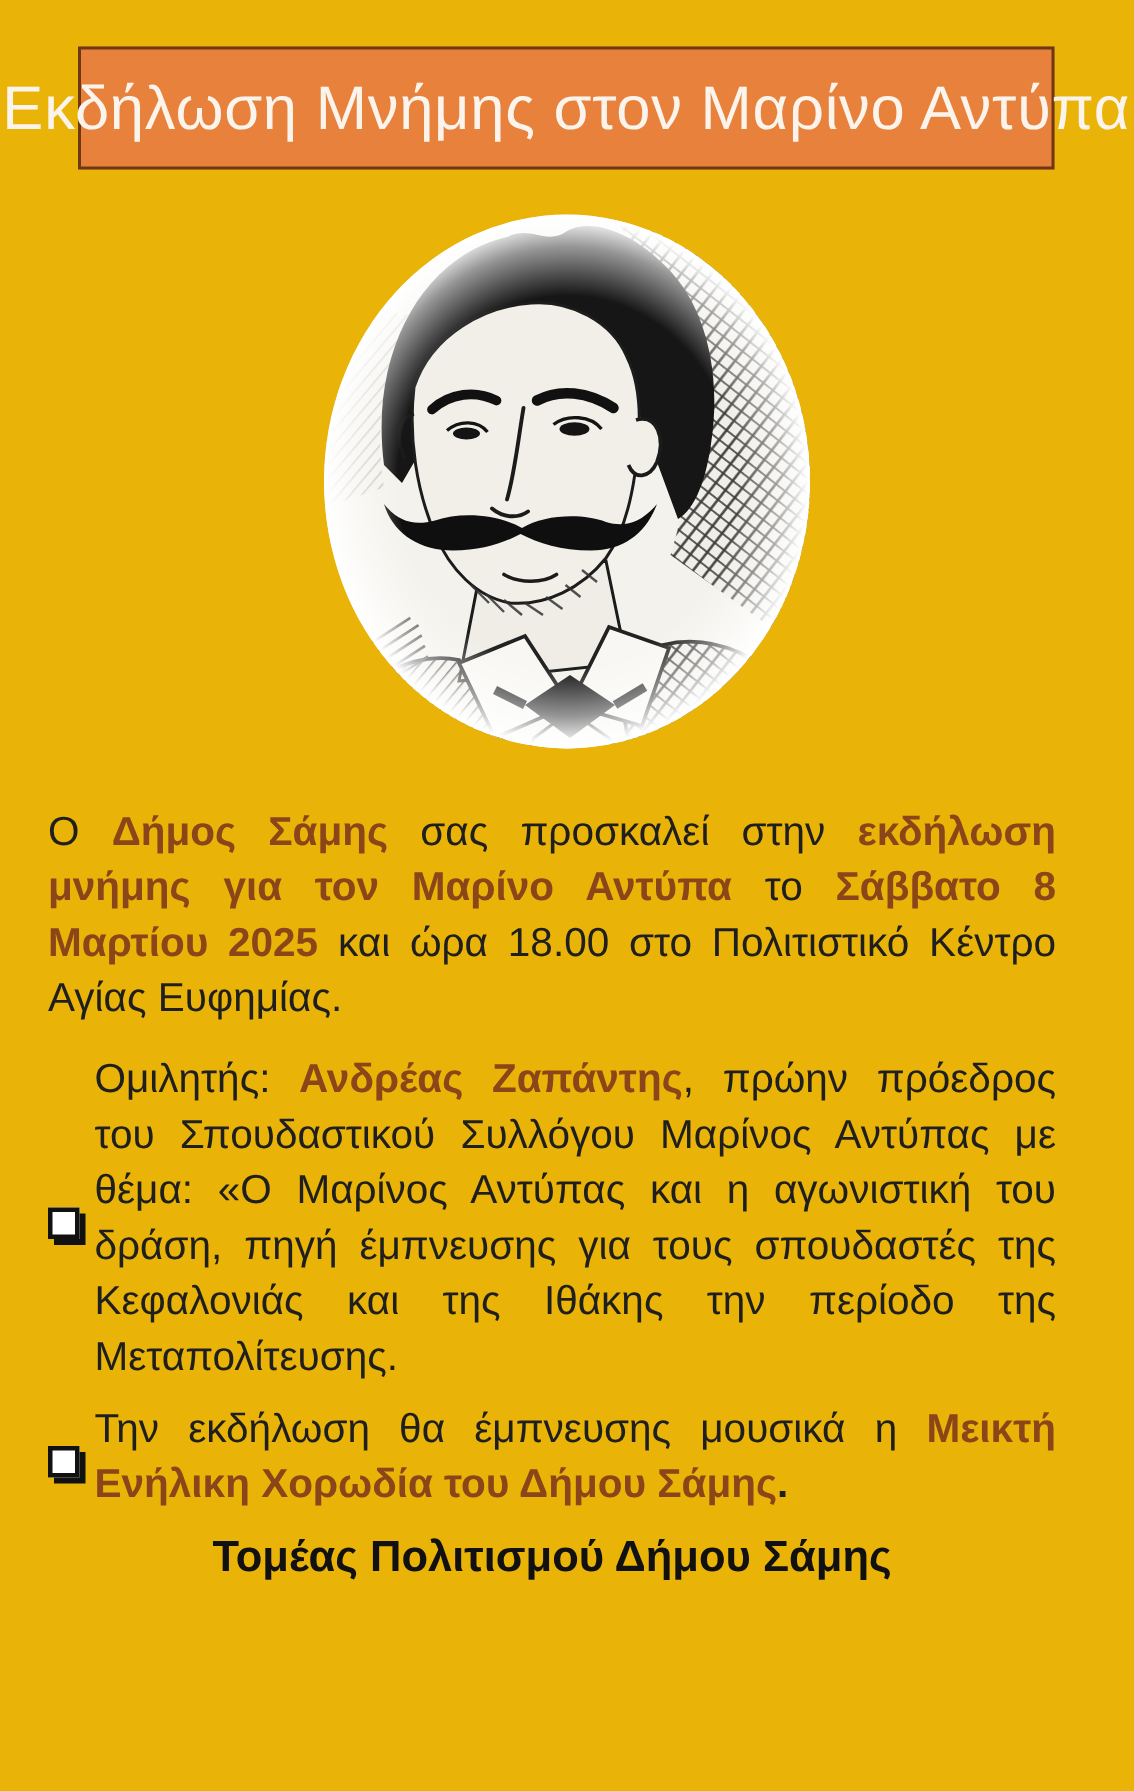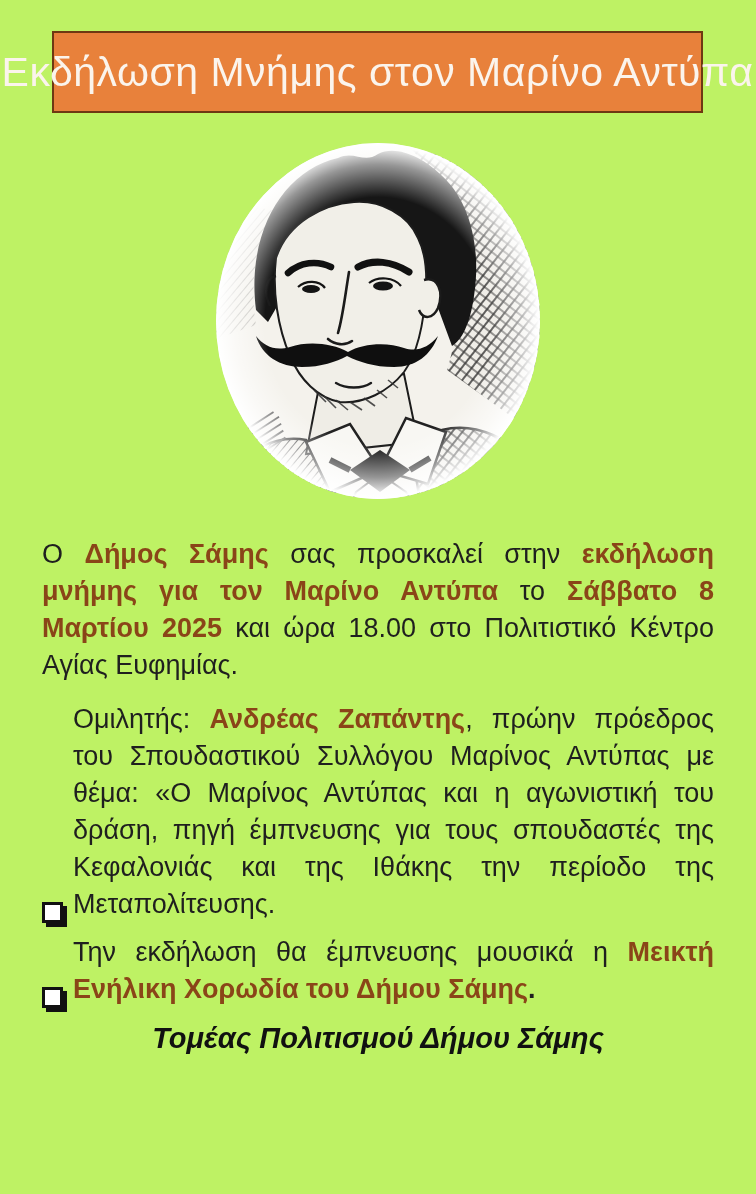--- a/index.html
+++ b/index.html
@@ -4,21 +4,21 @@
 <style>
   html, body {
     margin: 0;
     padding: 0;
     background: #ffffff;
   }
   .page {
     position: relative;
     width: 756px;
     height: 1194px;
-    background: #bef264;
+    background: #eab308;
     font-family: "Liberation Sans", sans-serif;
     color: #1f1f1f;
     overflow: hidden;
   }
 
   
   .banner {
     position: absolute;
     left: 52px;
     top: 31px;
@@ -43,38 +43,38 @@
     position: absolute;
     left: 212px;
     top: 140px;
     width: 332px;
     height: 362px;
   }
 
   
   .content {
     position: absolute;
-    left: 42px;
+    left: 32px;
     top: 536px;
     width: 672px;
   }
   .para {
     margin: 0;
     font-size: 27px;
     line-height: 37px;
     text-align: justify;
   }
   .seg-normal { font-weight: 400; color: #1f1f1f; }
   .seg-bold-brown { font-weight: 700; color: #8A4518; }
   .seg-bold-black { font-weight: 700; color: #1f1f1f; }
 
   .bullets { margin-top: 17px; }
   .bullet-item {
     display: flex;
-    align-items: flex-end;
+    align-items: center;
     margin-top: 11px;
   }
   .bullet-marker {
     flex: 0 0 auto;
     width: 15px;
     height: 15px;
     margin: 7px 10px 0 0;
     background: #ffffff;
     border: 3px solid #111111;
     box-shadow: 4px 4px 0 #111111;
@@ -85,21 +85,20 @@
     line-height: 37px;
     text-align: justify;
   }
 
   .footer-line {
     margin-top: 14px;
     text-align: center;
     font-size: 29px;
     font-weight: 700;
     color: #111111;
-    font-style: italic;
   }
 </style>
 </head>
 <body>
 
 <div class="page">
 
   <div class="banner">
     <span class="banner-title">Εκδήλωση Μνήμης στον Μαρίνο Αντύπα</span>
   </div>

